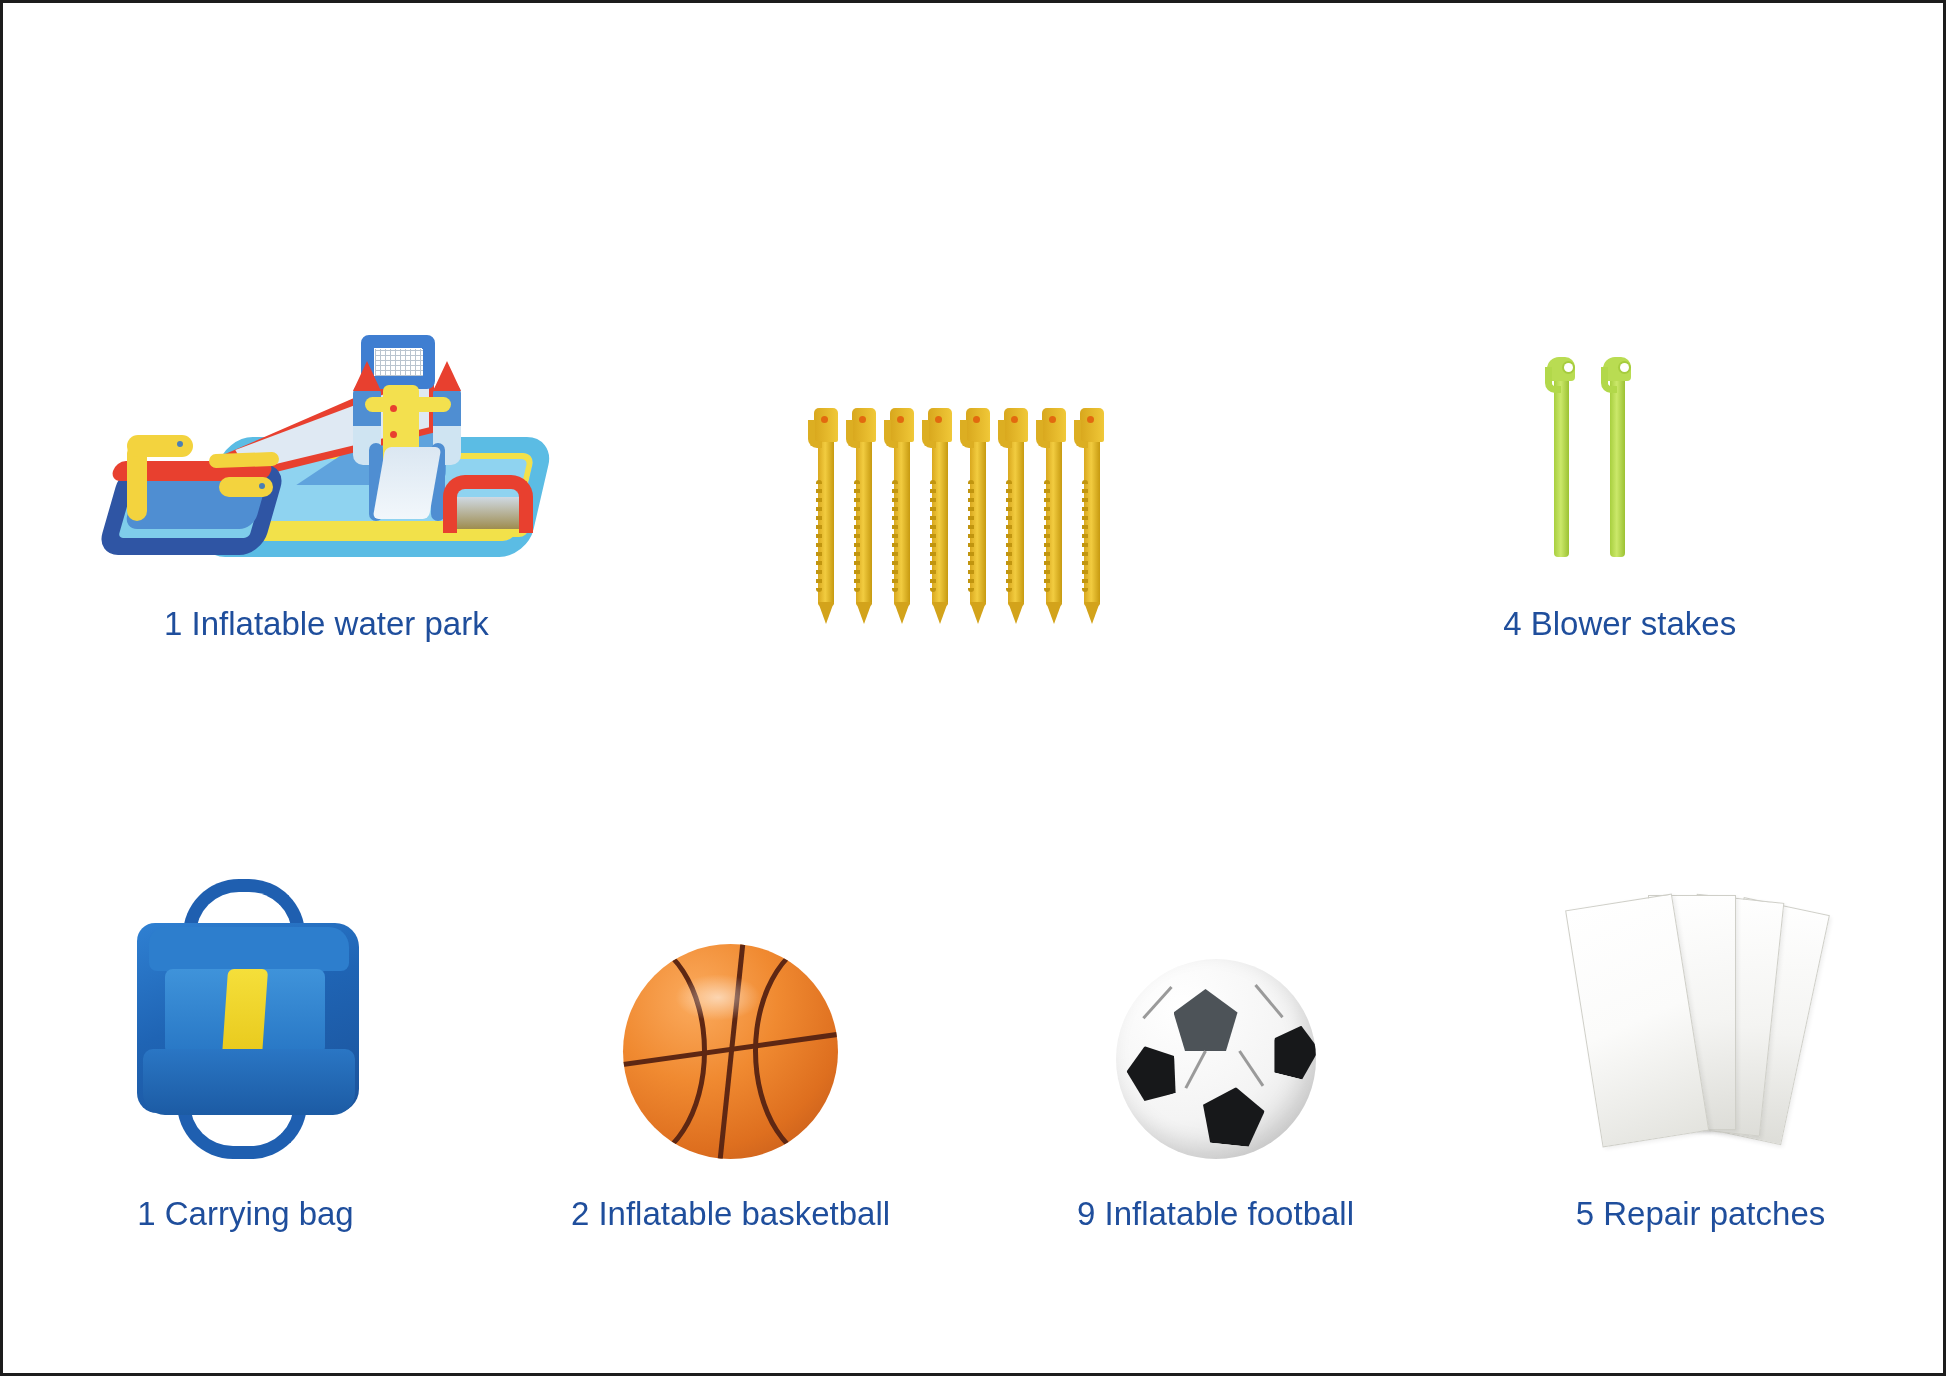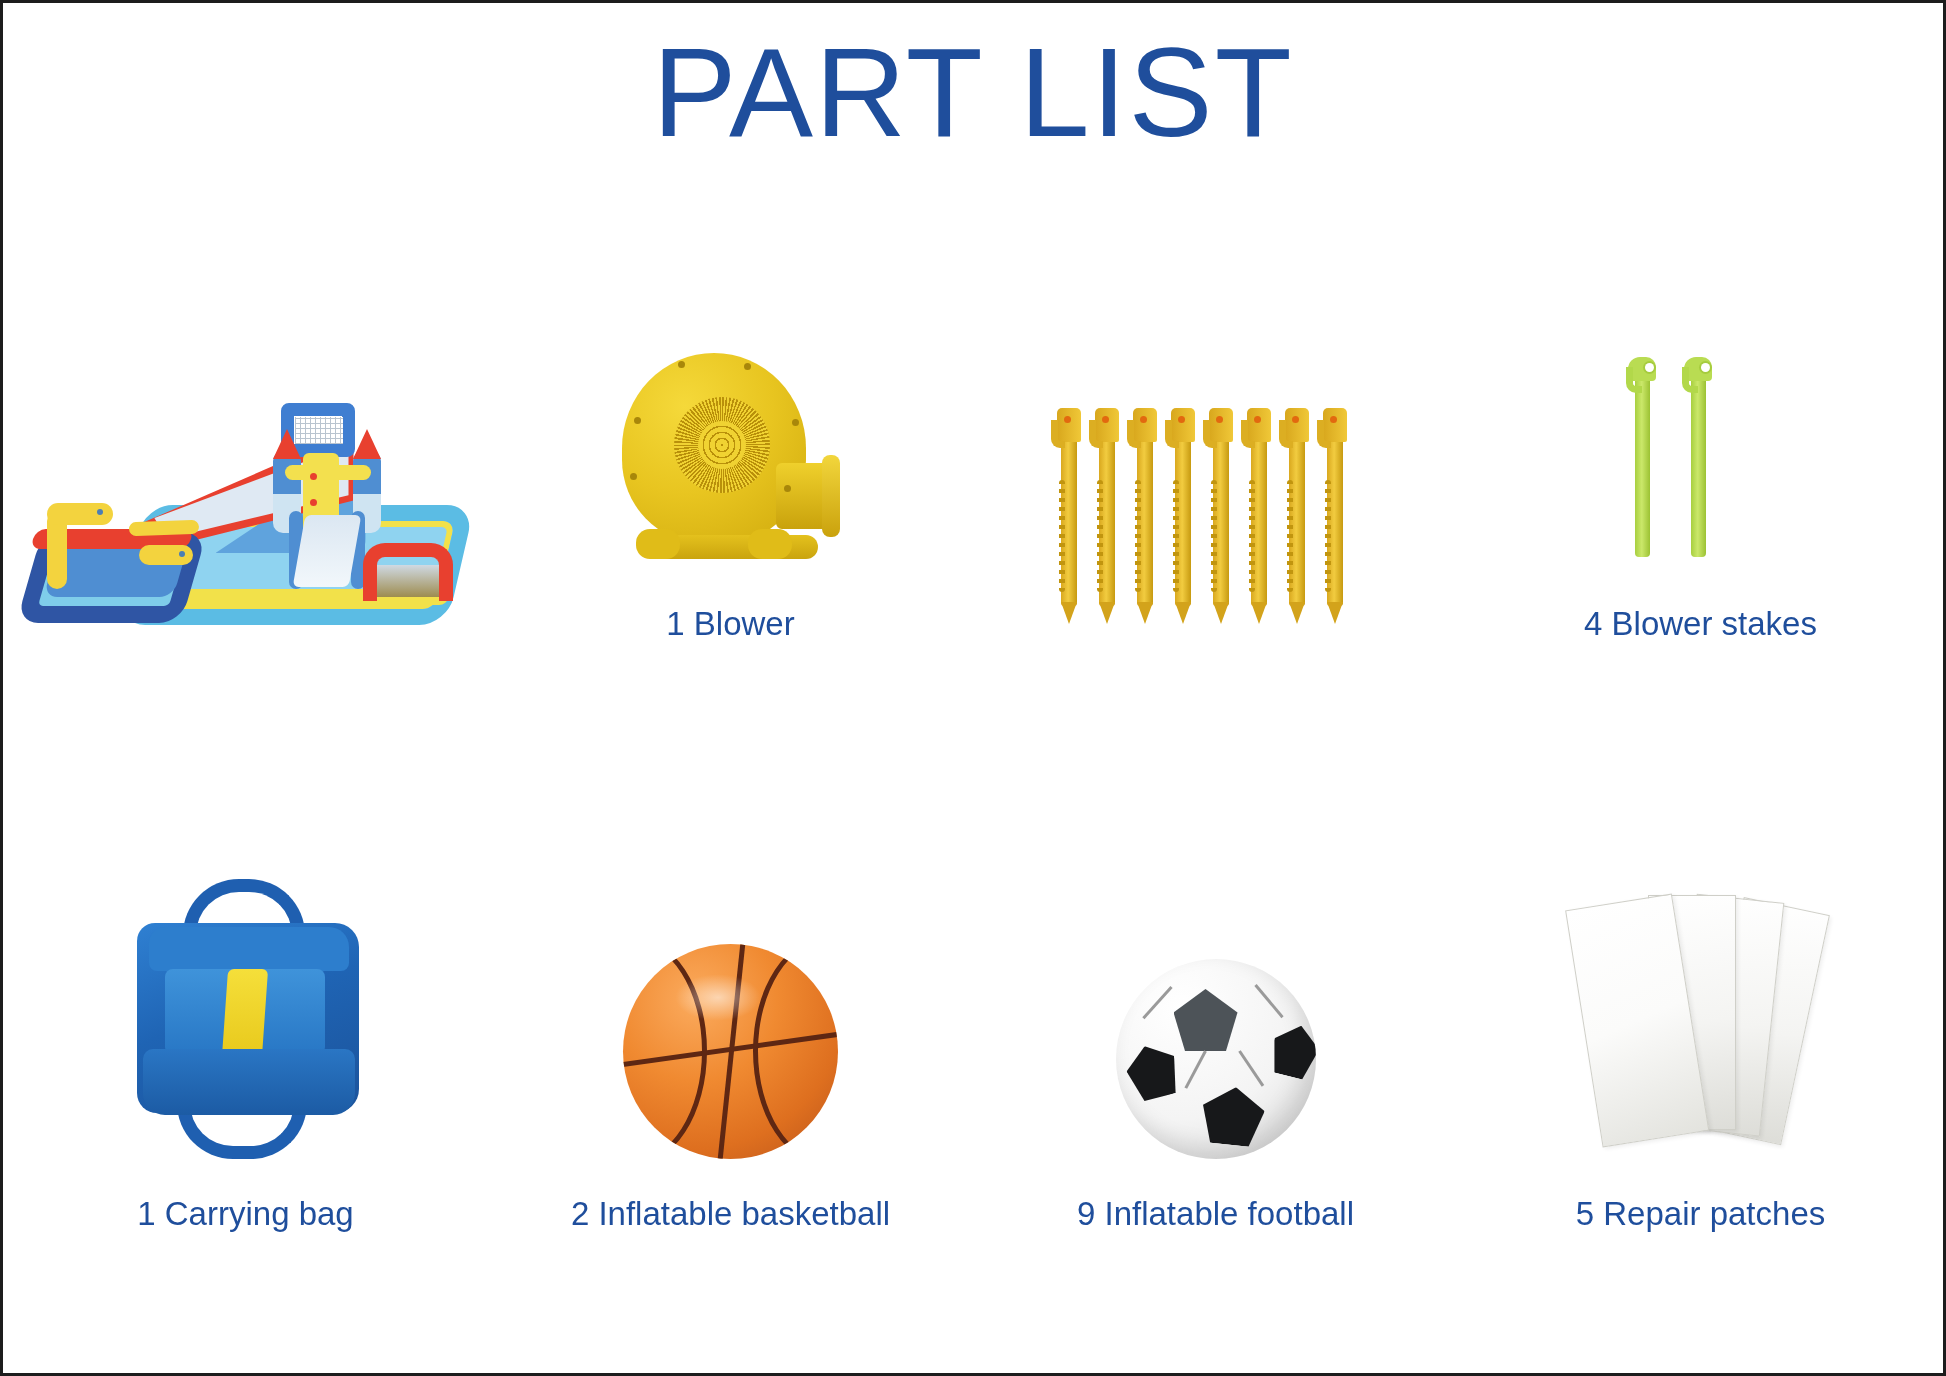--- a/index.html
+++ b/index.html
@@ -465,21 +465,20 @@
   .p4 {
     left: 26px; top: 20px; width: 108px; height: 240px; transform: rotate(-9deg);
     background: linear-gradient(165deg, #ffffff 0%, #fbfbfa 50%, #e3e3de 100%);
   }
 </style>
 </head>
 <body>
 
 <div class="page">
 
-  <div class="title">PART LIST</div>
 
   <div class="grid-row row1">
 
     <div class="cell">
       <div class="art">
         <div class="park">
           <div class="pool-main"></div>
           <div class="pool-wall-y"></div>
           <div class="slide-side"></div>
           <div class="slide"></div>
@@ -505,42 +504,23 @@
           <div class="pool-small-rim"></div>
           <div class="pool-small-red"></div>
           <div class="arch-yellow"></div>
           <div class="jet"></div>
           <div class="giraffe">
             <div class="giraffe-neck"></div>
             <div class="giraffe-head"></div>
           </div>
         </div>
       </div>
+      <div class="caption">1 Inflatable water park</div>
     </div>
 
-    <div class="cell">
-      <div class="art">
-        <div class="blower">
-          <div class="body"></div>
-          <div class="outlet"></div>
-          <div class="outlet-lip"></div>
-          <div class="grille"></div>
-          <div class="base"></div>
-          <div class="foot-l"></div>
-          <div class="foot-r"></div>
-          <div class="bolt" style="left:62px;top:16px"></div>
-          <div class="bolt" style="left:128px;top:18px"></div>
-          <div class="bolt" style="left:18px;top:72px"></div>
-          <div class="bolt" style="left:176px;top:74px"></div>
-          <div class="bolt" style="left:14px;top:128px"></div>
-          <div class="bolt" style="left:168px;top:140px"></div>
-        </div>
-      </div>
-      <div class="caption">1 Blower</div>
-    </div>
 
     <div class="cell">
       <div class="art">
         <div class="stakes-row">
           <div class="stake">
               <div class="shaft"></div>
               <div class="teeth"></div>
               <div class="head"></div>
               <div class="hook"></div>
               <div class="dot"></div>

